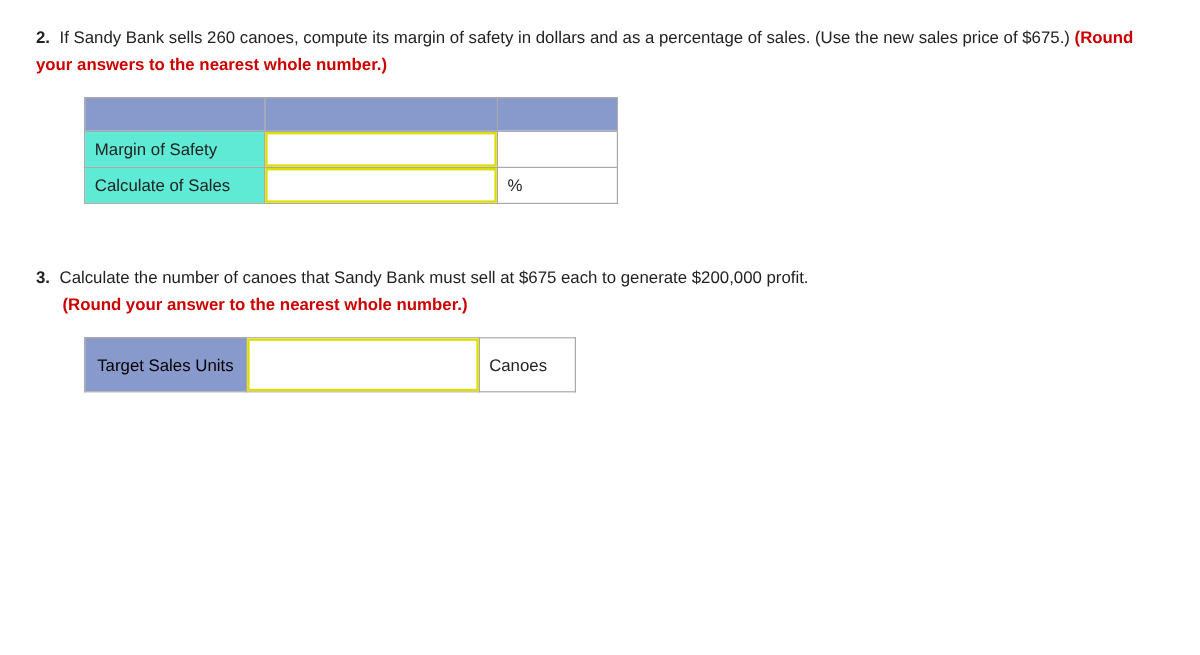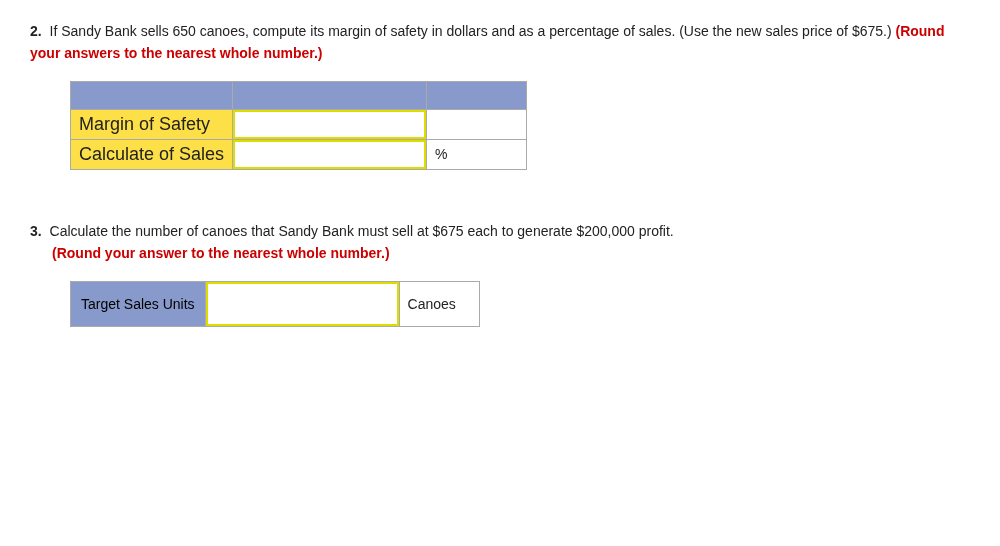--- a/index.html
+++ b/index.html
@@ -57,23 +57,23 @@
       height: 28px;
     }
 
     .margin-table td {
       border: 1px solid #aaaaaa;
       padding: 4px 8px;
       height: 30px;
     }
 
     .margin-table td.label-cell {
-      background-color: #fde047;
+      background-color: #5eead4;
       min-width: 150px;
-      font-size: 18px;
+      font-size: 14px;
     }
 
     .margin-table td.input-cell {
       background-color: #ffffff;
       min-width: 100px;
       padding: 0;
     }
 
     .margin-table td.input-cell input {
       border: 2px solid #dddd00;
@@ -152,21 +152,21 @@
     .q2-header-row th:nth-child(3) {
       background-color: #8899cc;
     }
   </style>
 </head>
 <body>
 
 <div class="question-block">
   <div class="question-header">
     <span class="question-number">2.</span>
-    <span class="question-text">If Sandy Bank sells 650 canoes, compute its margin of safety in dollars and as a percentage of sales. (Use the new sales price of $675.) </span>
+    <span class="question-text">If Sandy Bank sells 260 canoes, compute its margin of safety in dollars and as a percentage of sales. (Use the new sales price of $675.) </span>
     <span class="red-bold">(Round your answers to the nearest whole number.)</span>
   </div>
 
   <table class="margin-table">
     <thead>
       <tr class="q2-header-row">
         <th></th>
         <th></th>
         <th></th>
       </tr>

